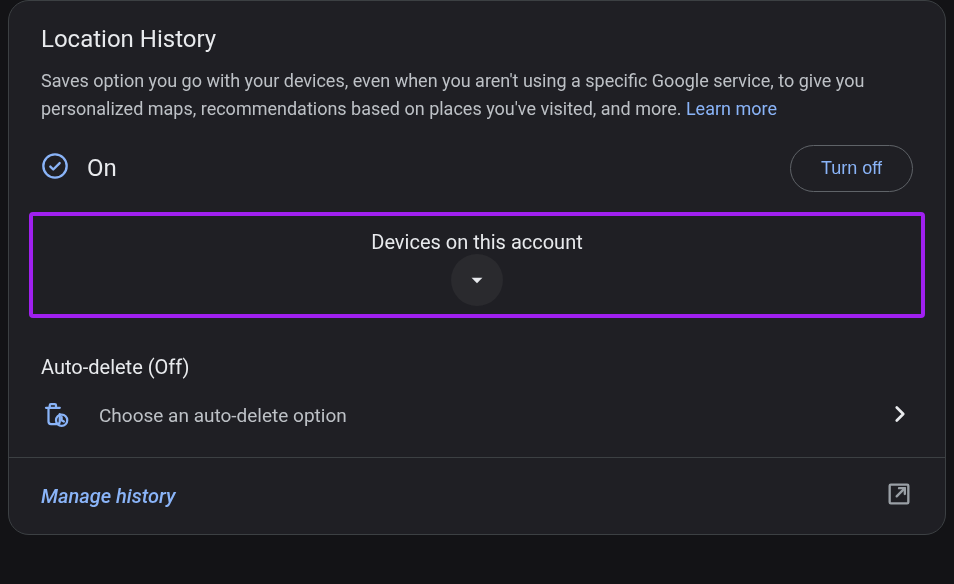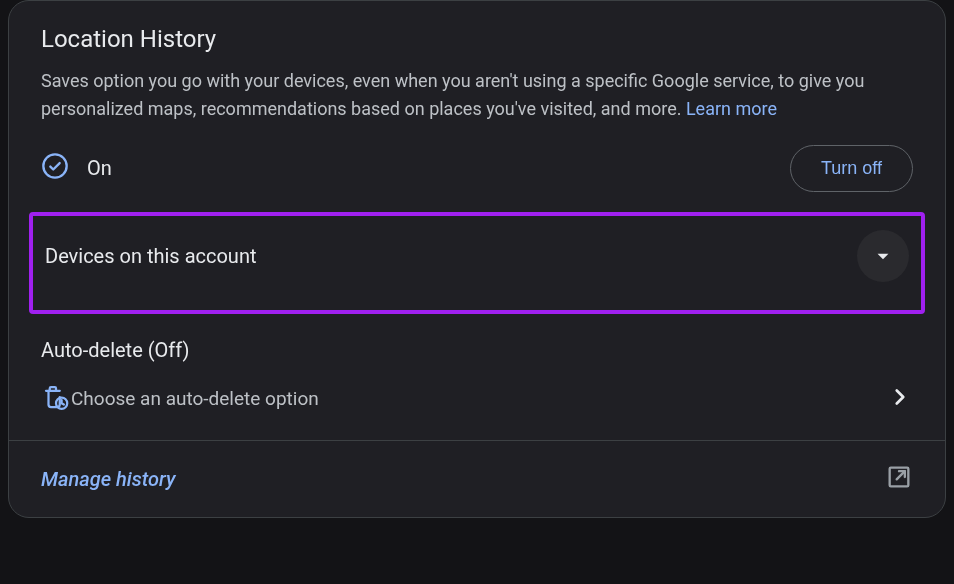--- a/index.html
+++ b/index.html
@@ -52,21 +52,21 @@
       align-items: center;
       gap: 18px;
     }
     .check-icon {
       width: 28px;
       height: 28px;
       color: #8ab4f8;
       flex-shrink: 0;
     }
     .status-text {
-      font-size: 20px;
+      font-size: 24px;
       color: #e8eaed;
     }
     .turn-off-btn {
       border: 1px solid #5f6368;
       background: transparent;
       color: #8ab4f8;
       font-size: 18px;
       font-weight: 500;
       padding: 12px 30px;
       border-radius: 26px;
@@ -98,39 +98,41 @@
     .chevron-circle svg {
       width: 26px;
       height: 26px;
     }
     .highlight-box {
       border: 4px solid #a020f0;
       border-radius: 4px;
       margin: 0 20px;
     }
     .highlight-box .expandable {
-      padding: 14px 12px 28px 12px;
+      padding: 14px 12px 8px 12px;
+      flex-direction: column;
     }
     .auto-delete-section {
-      padding: 24px 32px 24px 32px;
+      padding: 37px 32px 24px 32px;
     }
     .auto-delete-title {
       font-size: 20px;
       color: #e8eaed;
       margin-bottom: 20px;
     }
     .auto-delete-row {
       display: flex;
       align-items: center;
       justify-content: space-between;
       cursor: pointer;
     }
     .auto-delete-left {
       display: flex;
       align-items: center;
+      gap: 28px;
     }
     .delete-icon {
       width: 30px;
       height: 30px;
       color: #8ab4f8;
       flex-shrink: 0;
     }
     .auto-delete-label {
       font-size: 19px;
       color: #bdc1c6;

